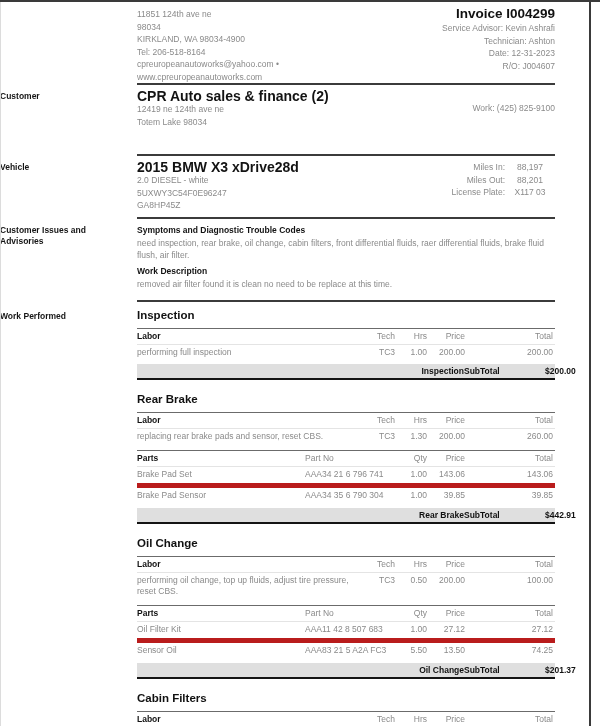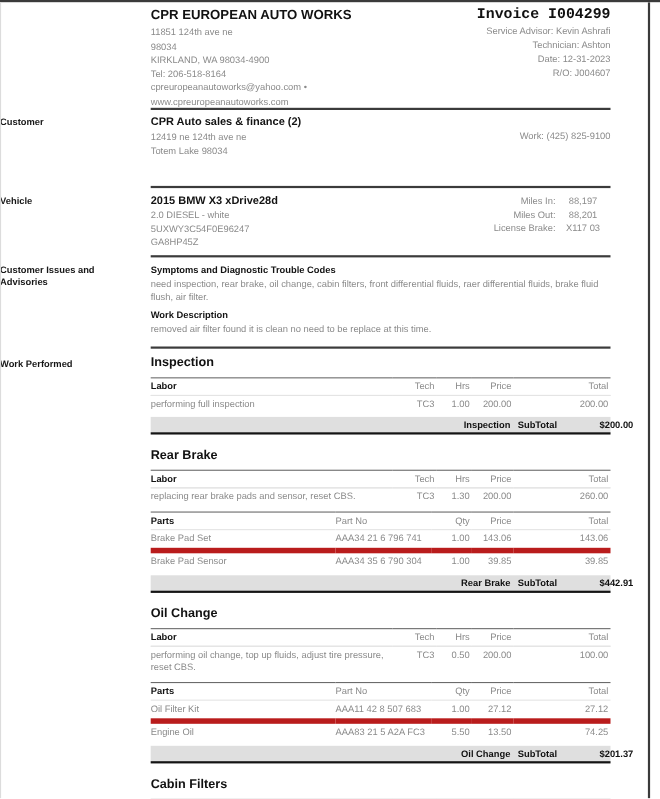--- a/index.html
+++ b/index.html
@@ -24,27 +24,27 @@
   .content-col { min-width: 0; }
 
   .sep { border: 0; border-top: 2px solid #3b3b3b; height: 0; margin: 0; }
 
   
   .header-flex { display: flex; justify-content: space-between; padding-top: 4px; }
   .company-name { font-size: 12px; font-weight: bold; color: #111; line-height: 15px; }
   .addr-line, .body-line, .meta-row, .para { font-size: 8.5px; color: #8a8a8a; line-height: 12.5px; }
   .company-addr { margin-top: 2px; }
   .invoice-block { text-align: right; }
-  .invoice-title { font-size: 13.5px; font-weight: bold; color: #111; line-height: 15px; font-family: Liberation Mono, monospace; }
+  .invoice-title { font-size: 13.5px; font-weight: bold; color: #111; line-height: 15px; }
   .invoice-meta { margin-top: 1px; }
   .invoice-meta .addr-line { text-align: right; }
 
   
   .pad-top { padding-top: 5px; }
-  .bold-line { font-size: 10px; font-weight: bold; color: #131313; line-height: 13px; }
+  .bold-line { font-size: 14px; font-weight: bold; color: #131313; line-height: 13px; }
   .cust-flex, .veh-flex { display: flex; justify-content: space-between; }
   .cust-phone { font-size: 8.5px; color: #8a8a8a; margin-top: 13px; white-space: nowrap; }
   .customer-section { margin-bottom: 26px; }
   .vehicle-section { margin-bottom: 5px; }
   .meta-row { display: flex; justify-content: flex-end; }
   .meta-val { width: 50px; text-align: center; }
 
   
   .issues-section { margin-bottom: 6px; }
   .sub-head { font-size: 8.5px; font-weight: bold; color: #131313; line-height: 13px; }
@@ -71,35 +71,34 @@
   .wtable td.first, .wtable td.leftcol { text-align: left; }
   .wtable tbody tr + tr td { border-top: 5px solid #b91c1c; }
 
   .subbar {
     margin-top: 3px; height: 16px;
     background: #dfdfdf; border-bottom: 2px solid #141414;
     display: flex; justify-content: flex-end; align-items: center;
     font-size: 8.5px; font-weight: bold; color: #111;
   }
   .sub-name { white-space: nowrap; }
-  .sub-label { width: 49px; text-align: center; }
+  .sub-label { width: 49px; text-align: left; }
   .sub-amount { width: 42px; text-align: right; padding-right: 3px; padding-left: 32px; }
 </style>
 </head>
 <body>
 
 <div class="page">
   <div class="edge-left"></div>
   <div class="edge-right"></div>
 
   <div class="row">
     <div class="label-col"></div>
     <div class="content-col header-flex">
       <div class="company-block">
-        <div class="company-name">CPR EUROPEAN AUTO WORKS</div>
         <div class="company-addr">
             <div class="addr-line">11851 124th ave ne</div>
             <div class="addr-line">98034</div>
             <div class="addr-line">KIRKLAND, WA 98034-4900</div>
             <div class="addr-line">Tel: 206-518-8164</div>
             <div class="addr-line">cpreuropeanautoworks@yahoo.com •</div>
             <div class="addr-line">www.cpreuropeanautoworks.com</div>
           </div>
       </div>
       <div class="invoice-block">
@@ -156,21 +155,21 @@
       <div>
           <div class="meta-row">
             <span class="meta-label">Miles In:</span>
             <span class="meta-val">88,197</span>
           </div>
           <div class="meta-row">
             <span class="meta-label">Miles Out:</span>
             <span class="meta-val">88,201</span>
           </div>
           <div class="meta-row">
-            <span class="meta-label">License Brake:</span>
+            <span class="meta-label">License Plate:</span>
             <span class="meta-val">X117 03</span>
           </div>
         </div>
     </div>
   </div>
 
   <div class="row">
     <div></div>
       <div class="content-col">
         <hr class="sep">
@@ -353,21 +352,21 @@
             </thead>
             <tbody>
               <tr>
                 <td class="first">Oil Filter Kit</td>
                 <td class="leftcol">AAA11 42 8 507 683</td>
                 <td>1.00</td>
                 <td>27.12</td>
                 <td>27.12</td>
               </tr>
               <tr>
-                <td class="first">Engine Oil</td>
+                <td class="first">Sensor Oil</td>
                 <td class="leftcol">AAA83 21 5 A2A FC3</td>
                 <td>5.50</td>
                 <td>13.50</td>
                 <td>74.25</td>
               </tr>
             </tbody>
           </table>
           <div class="subbar">
             <span class="sub-name">Oil Change</span>
             <span class="sub-label">SubTotal</span>

